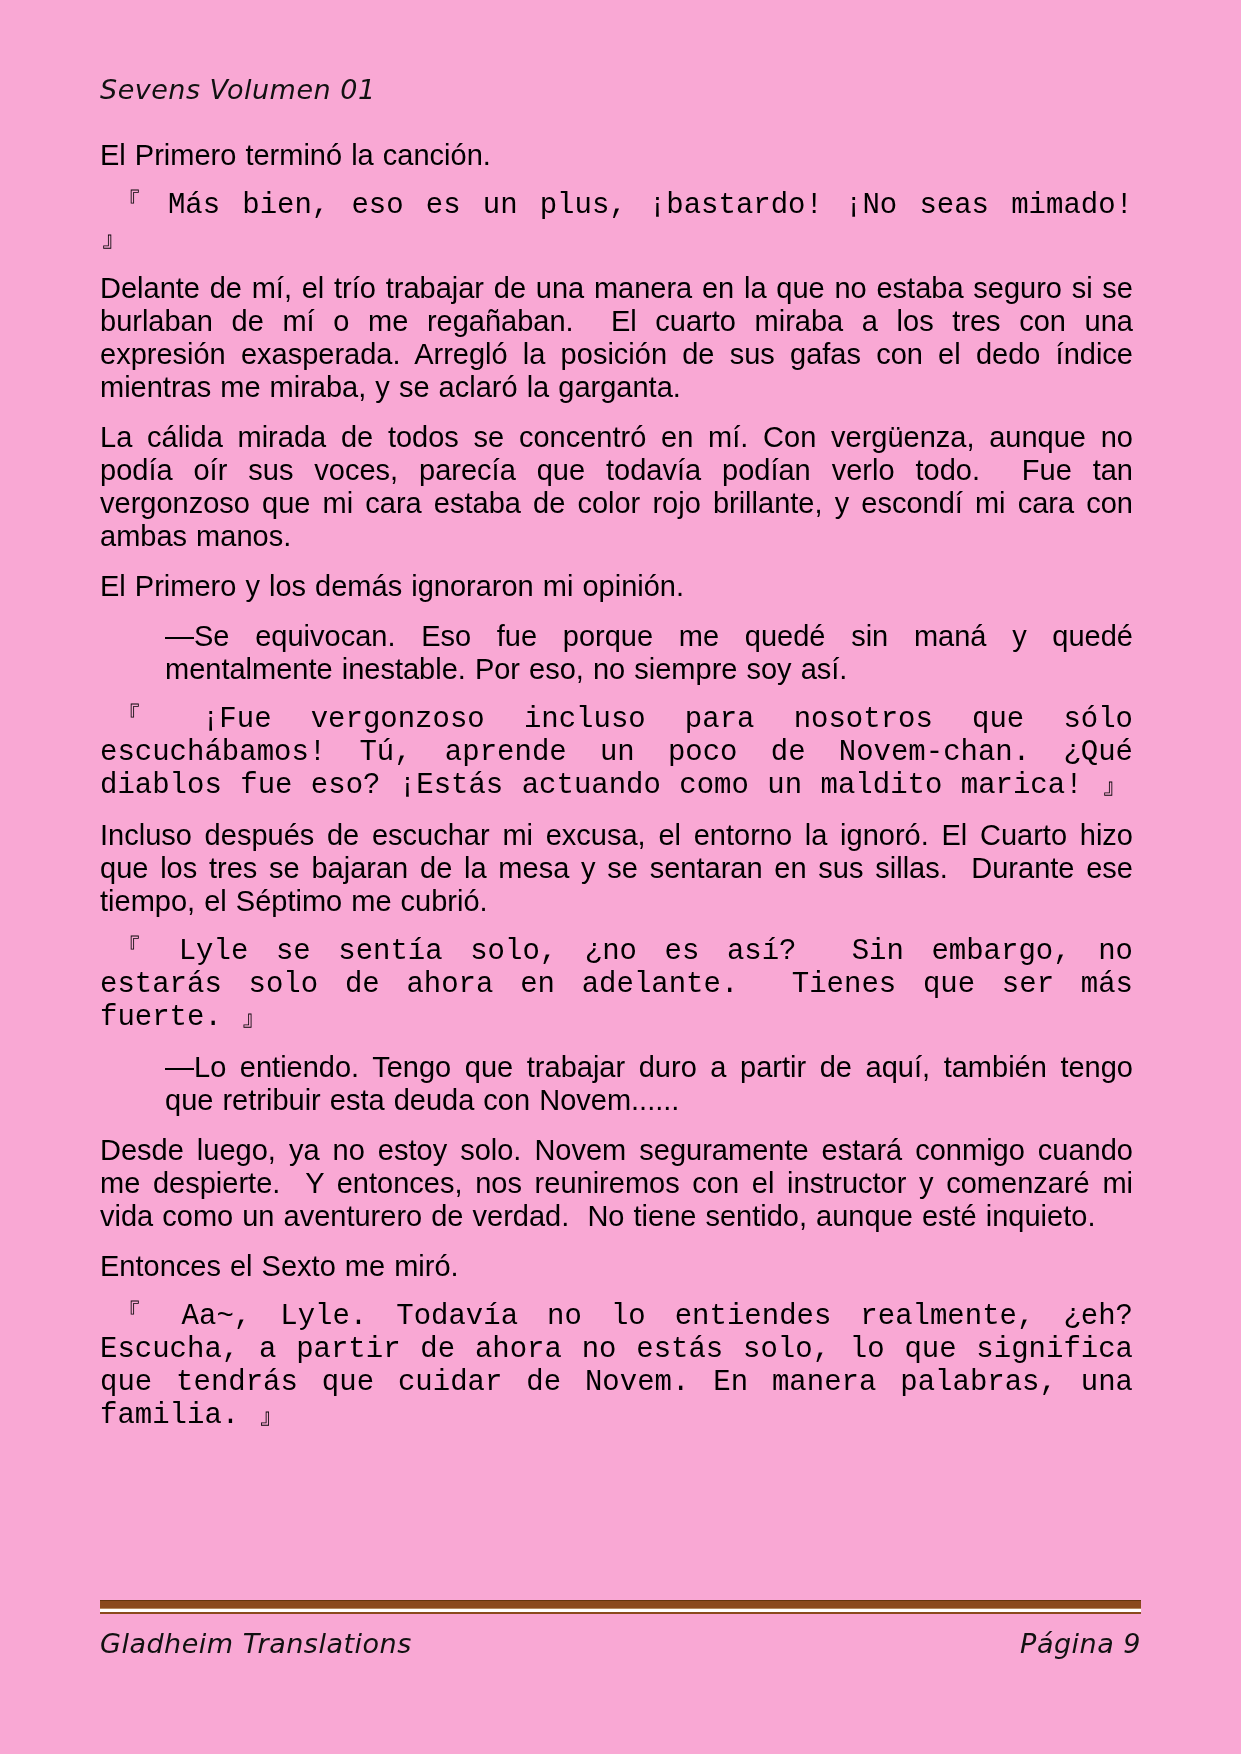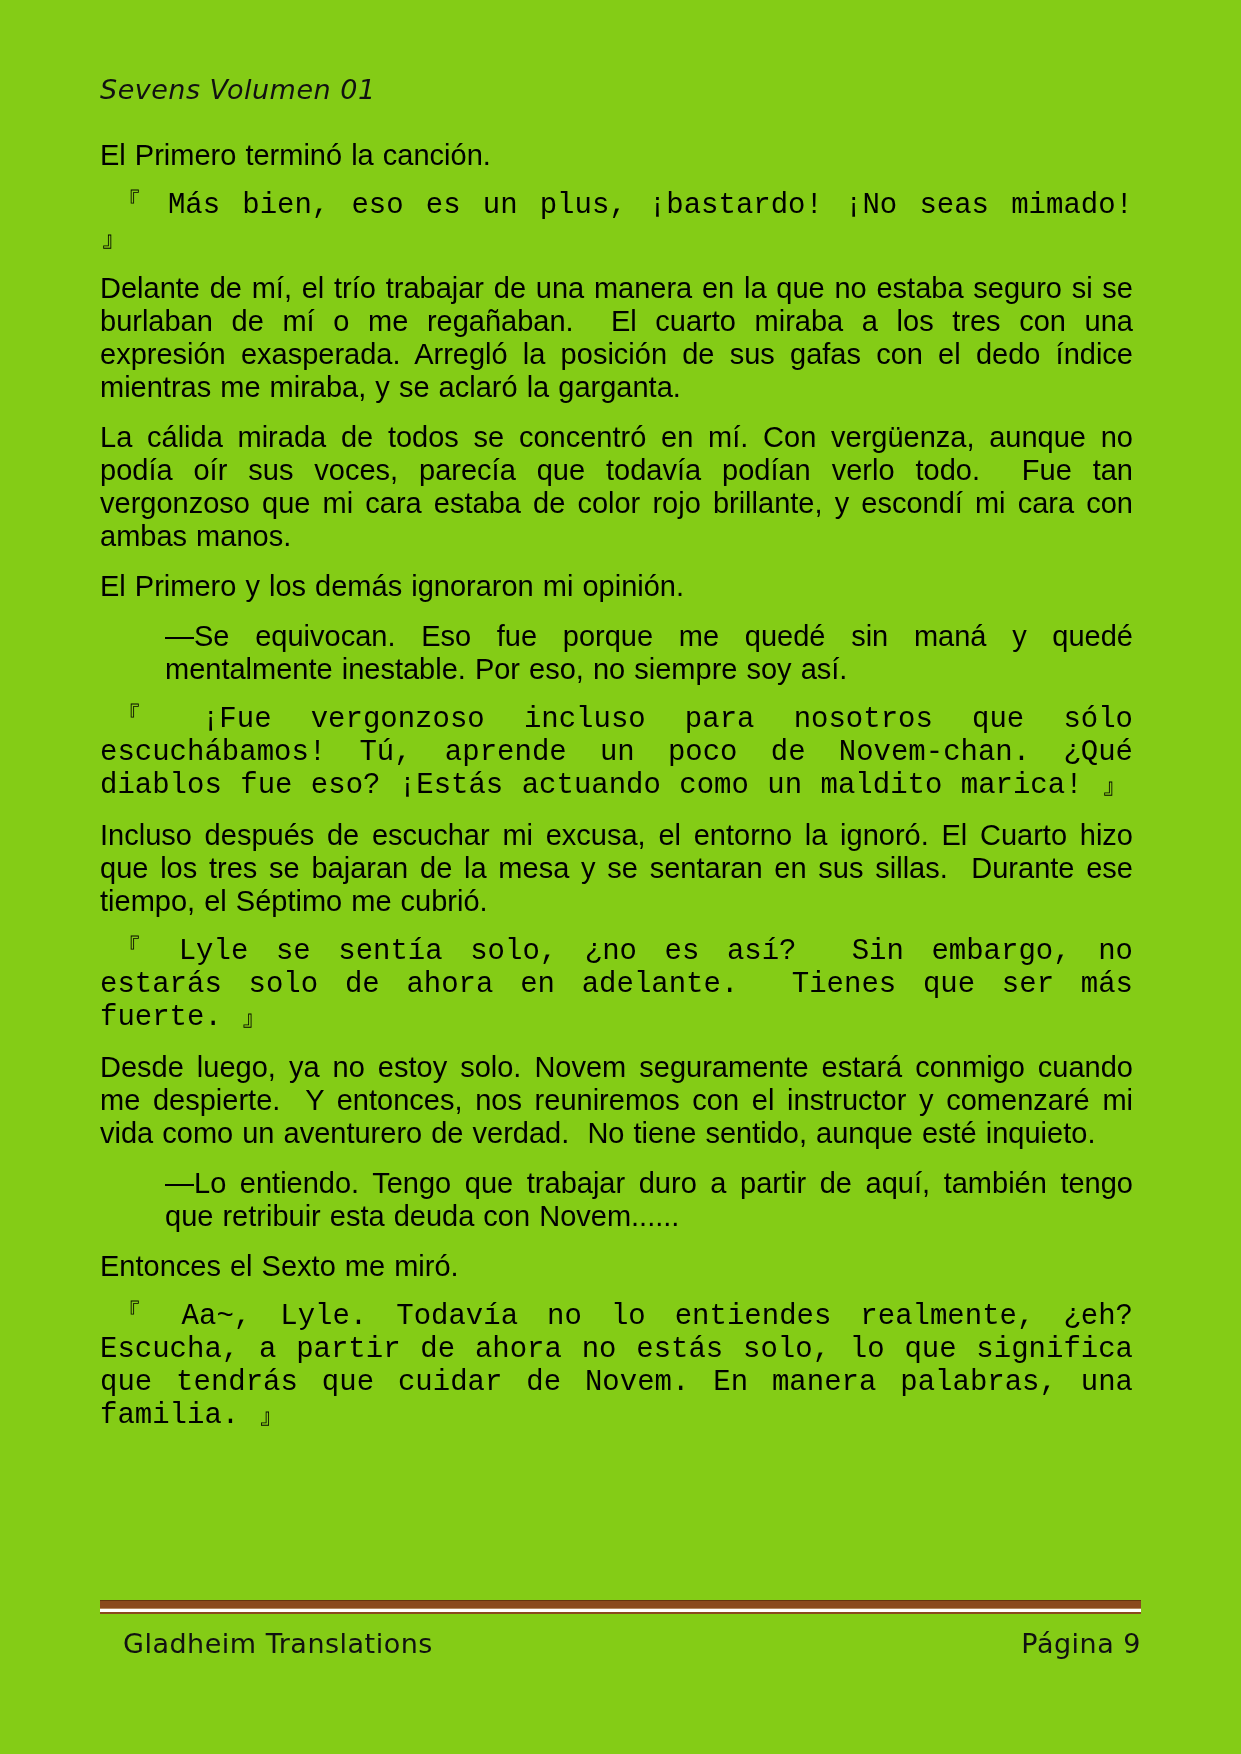--- a/index.html
+++ b/index.html
@@ -4,21 +4,21 @@
 <style>
   html, body {
     margin: 0;
     padding: 0;
     background: #ffffff;
   }
   .page {
     position: relative;
     width: 1241px;
     height: 1754px;
-    background: #84cc16;
+    background: #f9a8d4;
     box-sizing: border-box;
     padding: 75px 100px 0 100px;
     font-family: "Liberation Sans", sans-serif;
     color: #000000;
     overflow: hidden;
   }
   .header {
     font-family: "DejaVu Sans", sans-serif;
     font-style: italic;
     font-size: 27px;
@@ -64,24 +64,24 @@
   .rule-thin {
     height: 2px;
     background: #8a4a1e;
   }
   .footer-row {
     margin-top: 14px;
     display: flex;
     justify-content: space-between;
     align-items: baseline;
     font-family: "DejaVu Sans", sans-serif;
+    font-style: italic;
     font-size: 27px;
     letter-spacing: 0.5px;
     color: #111111;
-    margin-left: 23px;
   }
 </style>
 </head>
 <body>
 
 <div class="page">
 
   <div class="header">
     <span>Sevens Volumen 01</span>
   </div>
@@ -89,22 +89,22 @@
   <div class="content">
     <p class="para">El Primero terminó la canción.</p>
     <p class="para dialogue">『 Más bien, eso es un plus, ¡bastardo! ¡No seas mimado! 』</p>
     <p class="para">Delante de mí, el trío trabajar de una manera en la que no estaba seguro si se burlaban de mí o me regañaban.  El cuarto miraba a los tres con una expresión exasperada. Arregló la posición de sus gafas con el dedo índice mientras me miraba, y se aclaró la garganta.</p>
     <p class="para">La cálida mirada de todos se concentró en mí. Con vergüenza, aunque no podía oír sus voces, parecía que todavía podían verlo todo.  Fue tan vergonzoso que mi cara estaba de color rojo brillante, y escondí mi cara con ambas manos.</p>
     <p class="para">El Primero y los demás ignoraron mi opinión.</p>
     <p class="para inner">—Se equivocan. Eso fue porque me quedé sin maná y quedé mentalmente inestable. Por eso, no siempre soy así.</p>
     <p class="para dialogue">『 ¡Fue vergonzoso incluso para nosotros que sólo escuchábamos! Tú, aprende un poco de Novem-chan. ¿Qué diablos fue eso? ¡Estás actuando como un maldito marica! 』</p>
     <p class="para">Incluso después de escuchar mi excusa, el entorno la ignoró. El Cuarto hizo que los tres se bajaran de la mesa y se sentaran en sus sillas.  Durante ese tiempo, el Séptimo me cubrió.</p>
     <p class="para dialogue">『 Lyle se sentía solo, ¿no es así?  Sin embargo, no estarás solo de ahora en adelante.  Tienes que ser más fuerte. 』</p>
+    <p class="para inner">—Lo entiendo. Tengo que trabajar duro a partir de aquí, también tengo que retribuir esta deuda con Novem......</p>
     <p class="para">Desde luego, ya no estoy solo. Novem seguramente estará conmigo cuando me despierte.  Y entonces, nos reuniremos con el instructor y comenzaré mi vida como un aventurero de verdad.  No tiene sentido, aunque esté inquieto.</p>
-    <p class="para inner">—Lo entiendo. Tengo que trabajar duro a partir de aquí, también tengo que retribuir esta deuda con Novem......</p>
     <p class="para">Entonces el Sexto me miró.</p>
     <p class="para dialogue">『 Aa~, Lyle. Todavía no lo entiendes realmente, ¿eh? Escucha, a partir de ahora no estás solo, lo que significa que tendrás que cuidar de Novem. En manera palabras, una familia. 』</p>
   </div>
 
   <div class="footer">
     <div>
       <div class="rule-thick"></div>
       <div class="rule-gap"></div>
       <div class="rule-thin"></div>
     </div>

